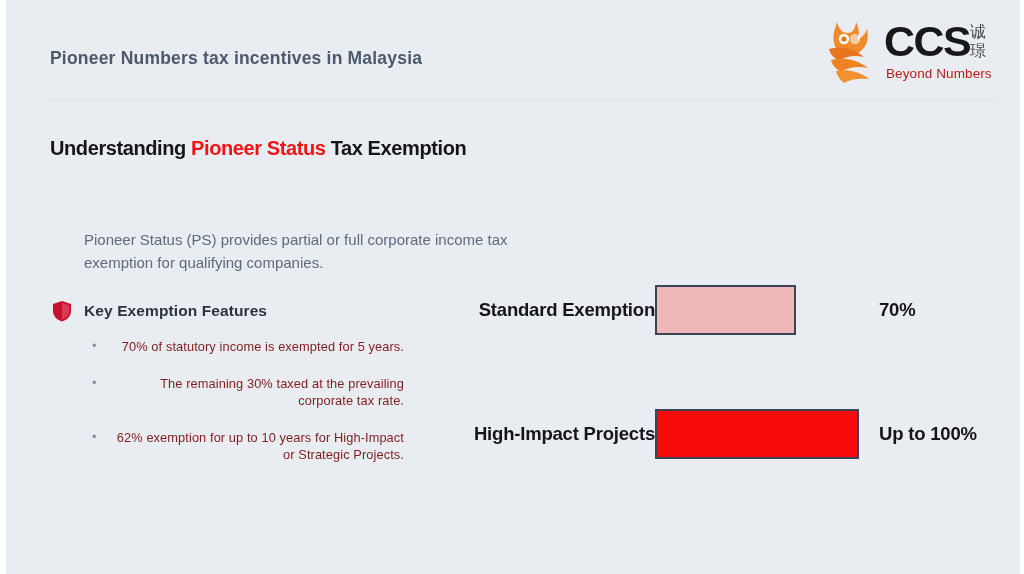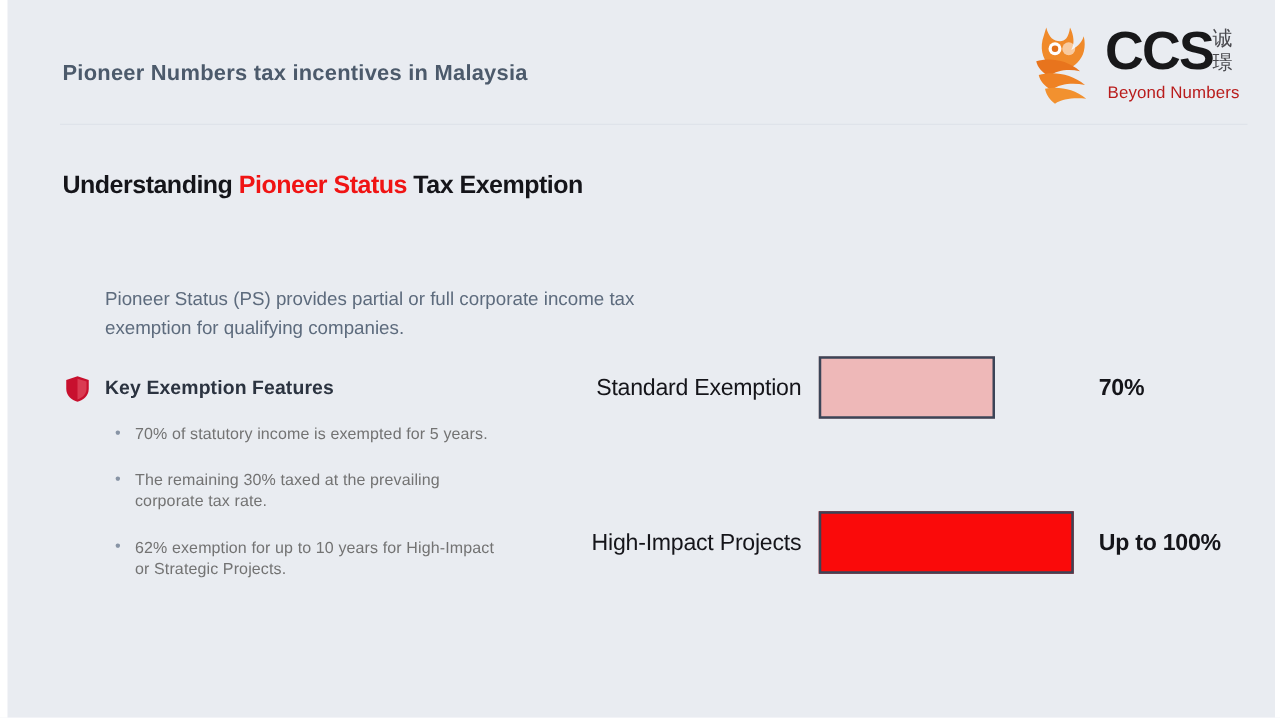--- a/index.html
+++ b/index.html
@@ -144,22 +144,23 @@
     left: 86px;
     top: 338px;
     width: 312px;
   }
   .bullet {
     position: relative;
     padding-left: 16px;
     margin-bottom: 20px;
     font-size: 12.8px;
     line-height: 17px;
-    color: #737373;
+    color: #7f1d1d;
     letter-spacing: 0.1px;
+    text-align: right;
   }
   .bullet:last-child { margin-bottom: 0; }
   .bullet::before {
     content: "\2022";
     position: absolute;
     left: 0;
     top: -1px;
     color: #8894a5;
     font-size: 13px;
   }
@@ -179,24 +180,23 @@
     height: 56px;
     display: flex;
     align-items: center;
   }
   .chart-row.row-0 { top: 12px; }
   .chart-row.row-1 { top: 136px; }
 
   .chart-label {
     width: 229px;
     text-align: right;
-    padding-right: 14px;
     box-sizing: border-box;
     font-size: 18.5px;
-    font-weight: normal;
+    font-weight: bold;
     color: #15151a;
     letter-spacing: -0.2px;
     white-space: nowrap;
   }
   .bar-track {
     width: 210px;
     position: relative;
     height: 56px;
     display: flex;
     align-items: center;

